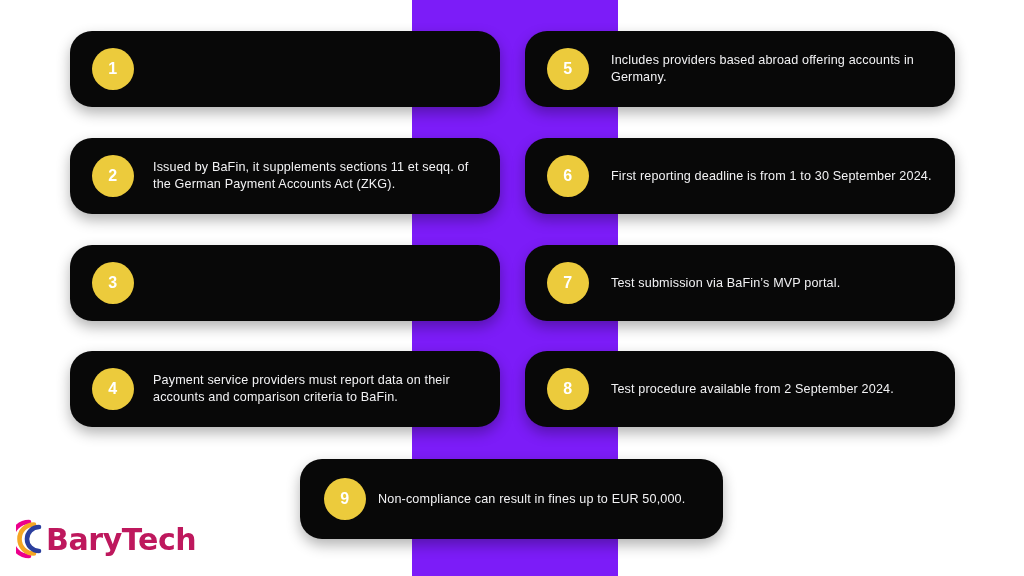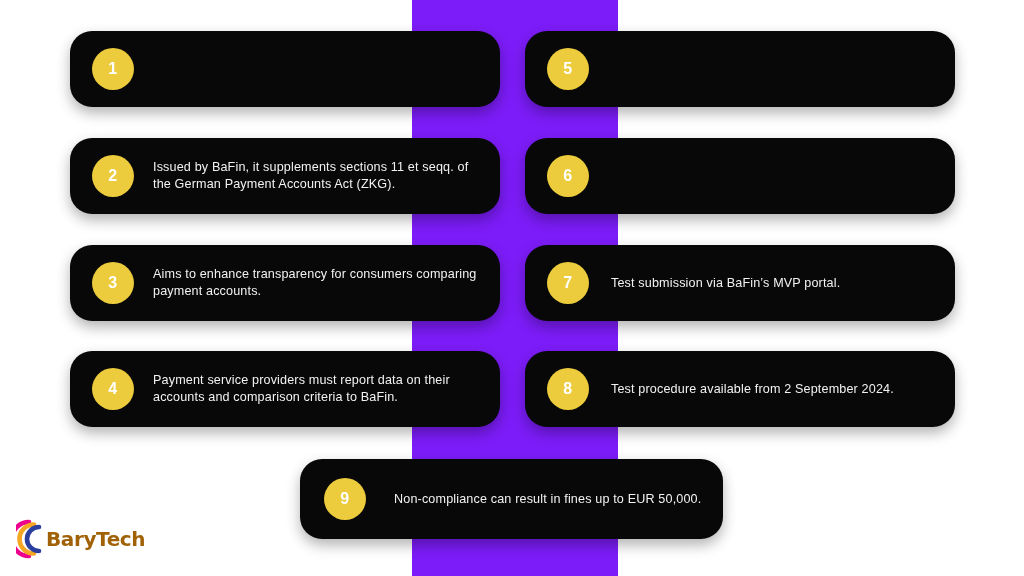--- a/index.html
+++ b/index.html
@@ -74,43 +74,43 @@
   .card-text {
     flex: 1 1 auto;
     color: #f2f2f4;
     font-size: 12.6px;
     line-height: 1.33;
     margin-left: 19px;
     margin-right: 18px;
     letter-spacing: 0.15px;
   }
   .card.right .card-text { margin-left: 22px; }
-  .card.bottom .card-text { margin-left: 28px; }
+  .card.bottom .card-text { margin-left: 12px; }
 
   
   .logo {
     position: absolute;
     left: 16px;
     top: 518px;
     height: 42px;
     display: flex;
     align-items: center;
     z-index: 4;
   }
   .logo-mark {
     width: 34px;
     height: 40px;
     position: relative;
     flex: 0 0 auto;
   }
   .logo-text {
     font-family: "DejaVu Sans", sans-serif;
     font-weight: bold;
-    font-size: 20px;
-    color: #a16207;
+    font-size: 30px;
+    color: #be185d;
     letter-spacing: -0.4px;
     margin-left: -4px;
     white-space: nowrap;
   }
 </style>
 </head>
 <body>
 
 <div id="canvas">
 
@@ -120,34 +120,35 @@
     <div class="badge">1</div>
   </div>
 
   <div class="card left r2">
     <div class="badge">2</div>
     <div class="card-text">Issued by BaFin, it supplements sections 11 et seqq. of the German Payment Accounts Act (ZKG).</div>
   </div>
 
   <div class="card left r3">
     <div class="badge">3</div>
-    <div class="card-text">Aims to enhance transparency for consumers comparing payment accounts.</div>
   </div>
 
   <div class="card left r4">
     <div class="badge">4</div>
     <div class="card-text">Payment service providers must report data on their accounts and comparison criteria to BaFin.</div>
   </div>
 
   <div class="card right r1">
     <div class="badge">5</div>
+    <div class="card-text">Includes providers based abroad offering accounts in Germany.</div>
   </div>
 
   <div class="card right r2">
     <div class="badge">6</div>
+    <div class="card-text">First reporting deadline is from 1 to 30 September 2024.</div>
   </div>
 
   <div class="card right r3">
     <div class="badge">7</div>
     <div class="card-text">Test submission via BaFin’s MVP portal.</div>
   </div>
 
   <div class="card right r4">
     <div class="badge">8</div>
     <div class="card-text">Test procedure available from 2 September 2024.</div>

